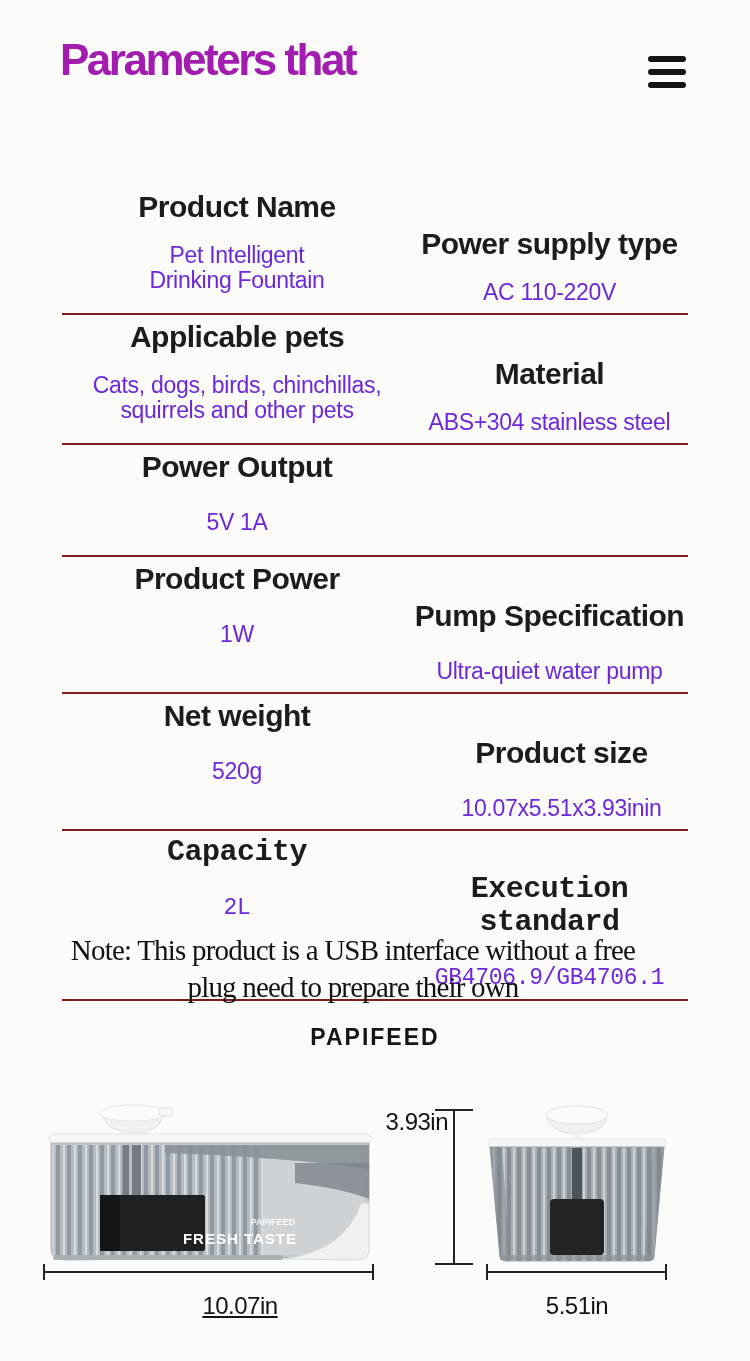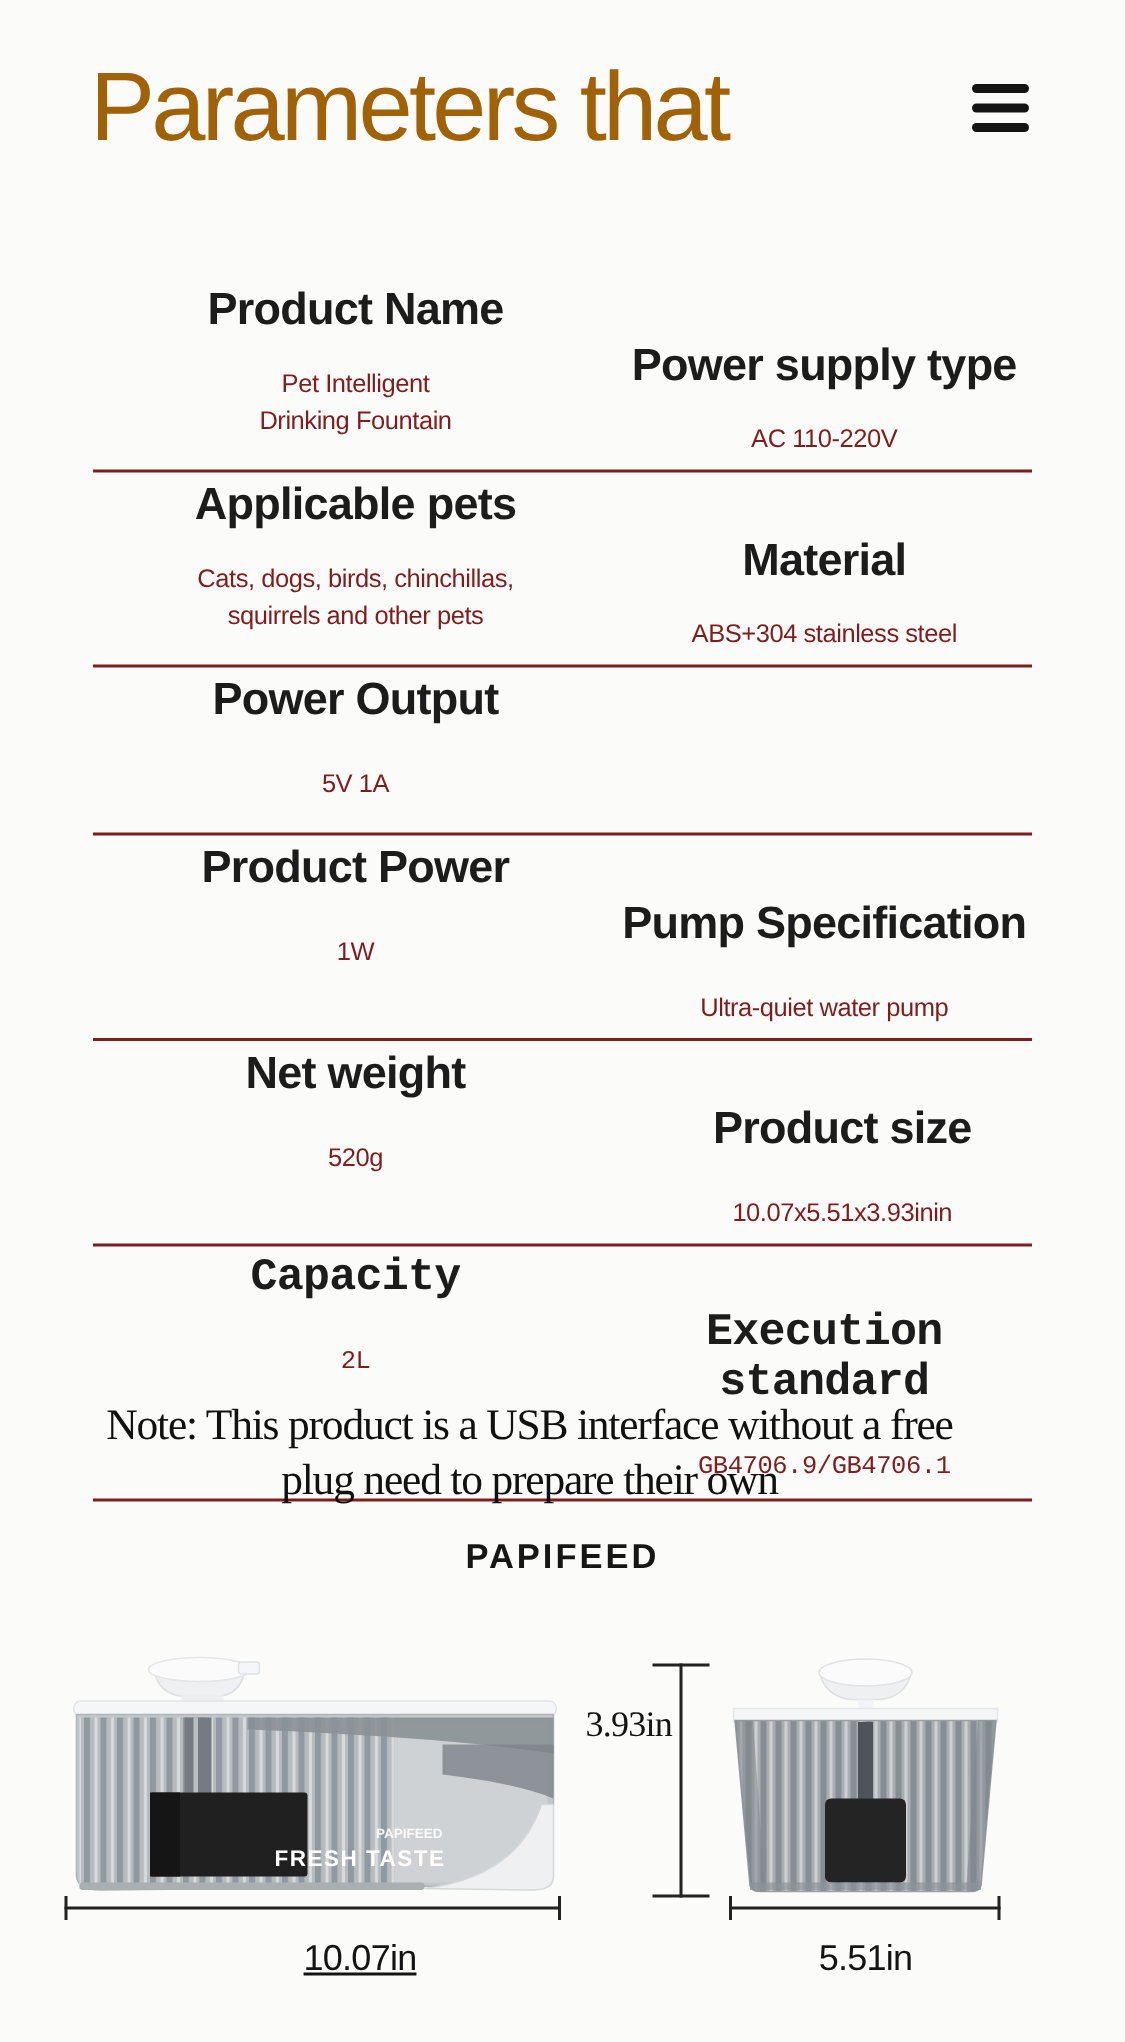--- a/index.html
+++ b/index.html
@@ -9,22 +9,22 @@
     font-family:"Liberation Sans", sans-serif;
     color:#1a1a1a;
     position:relative;
     overflow:hidden;
   }
   .page{position:absolute;inset:0;}
 
   
   .title{
     position:absolute;left:60px;top:38px;
-    font-size:65px;font-weight:400;letter-spacing:-2.5px;
-    line-height:1.0;color:#a16207;white-space:nowrap;
+    font-size:44px;font-weight:700;letter-spacing:-2.5px;
+    line-height:1.0;color:#a21caf;white-space:nowrap;
   }
   .menu-icon{
     position:absolute;left:648px;top:56px;width:38px;height:32px;
     display:flex;flex-direction:column;justify-content:space-between;
     cursor:pointer;
   }
   .menu-icon .bar{height:6px;background:#141414;border-radius:3px;}
 
   
   .specs{position:absolute;left:62px;top:185px;width:626px;}
@@ -39,22 +39,22 @@
   .row:nth-child(4){min-height:123px;}
   .row:nth-child(5){min-height:127px;gap:24px;}
   .row:nth-child(6){min-height:125px;font-family:Liberation Mono, monospace;}
   .cell.left{padding-left:7px;}
   .cell.right{padding-left:6px;margin-top:37px;}
   .label{
     font-size:30px;font-weight:600;letter-spacing:-0.5px;
     line-height:33px;color:#1c1c1c;white-space:pre-line;
   }
   .value{
-    font-size:17px;font-weight:400;letter-spacing:-0.3px;
-    line-height:25px;margin-top:20px;color:#7f1d1d;white-space:pre-line;
+    font-size:23px;font-weight:400;letter-spacing:-0.3px;
+    line-height:25px;margin-top:20px;color:#6d28d9;white-space:pre-line;
   }
   .row:nth-child(n+3) .value{margin-top:27px;}
 
   
   .note{
     position:absolute;left:0;top:932px;width:706px;
     text-align:center;font-size:29px;font-weight:500;
     letter-spacing:-0.8px;line-height:37px;color:#111;
     white-space:pre-line;
     font-family:Liberation Serif, serif;
@@ -82,21 +82,21 @@
   .dim-h-left{left:43px;top:1264px;width:331px;}
   .dim-h-right{left:486px;top:1264px;width:181px;}
   .dim-v-mid{left:435px;top:1109px;height:156px;}
 
   .dim-label{
     position:absolute;font-size:24px;font-weight:500;
     letter-spacing:-0.5px;color:#141414;line-height:26px;
   }
   .lbl-w-left{left:43px;top:1293px;width:394px;text-align:center;text-decoration:underline;}
   .lbl-w-right{left:487px;top:1293px;width:180px;text-align:center;}
-  .lbl-h-mid{left:340px;top:1137px;width:108px;text-align:right;font-family:Liberation Serif, serif;}
+  .lbl-h-mid{left:340px;top:1109px;width:108px;text-align:right;}
 </style>
 </head>
 <body>
 
 <div class="page">
 
   <div class="title">Parameters that</div>
   <div class="menu-icon">
     <div class="bar"></div>
     <div class="bar"></div>

